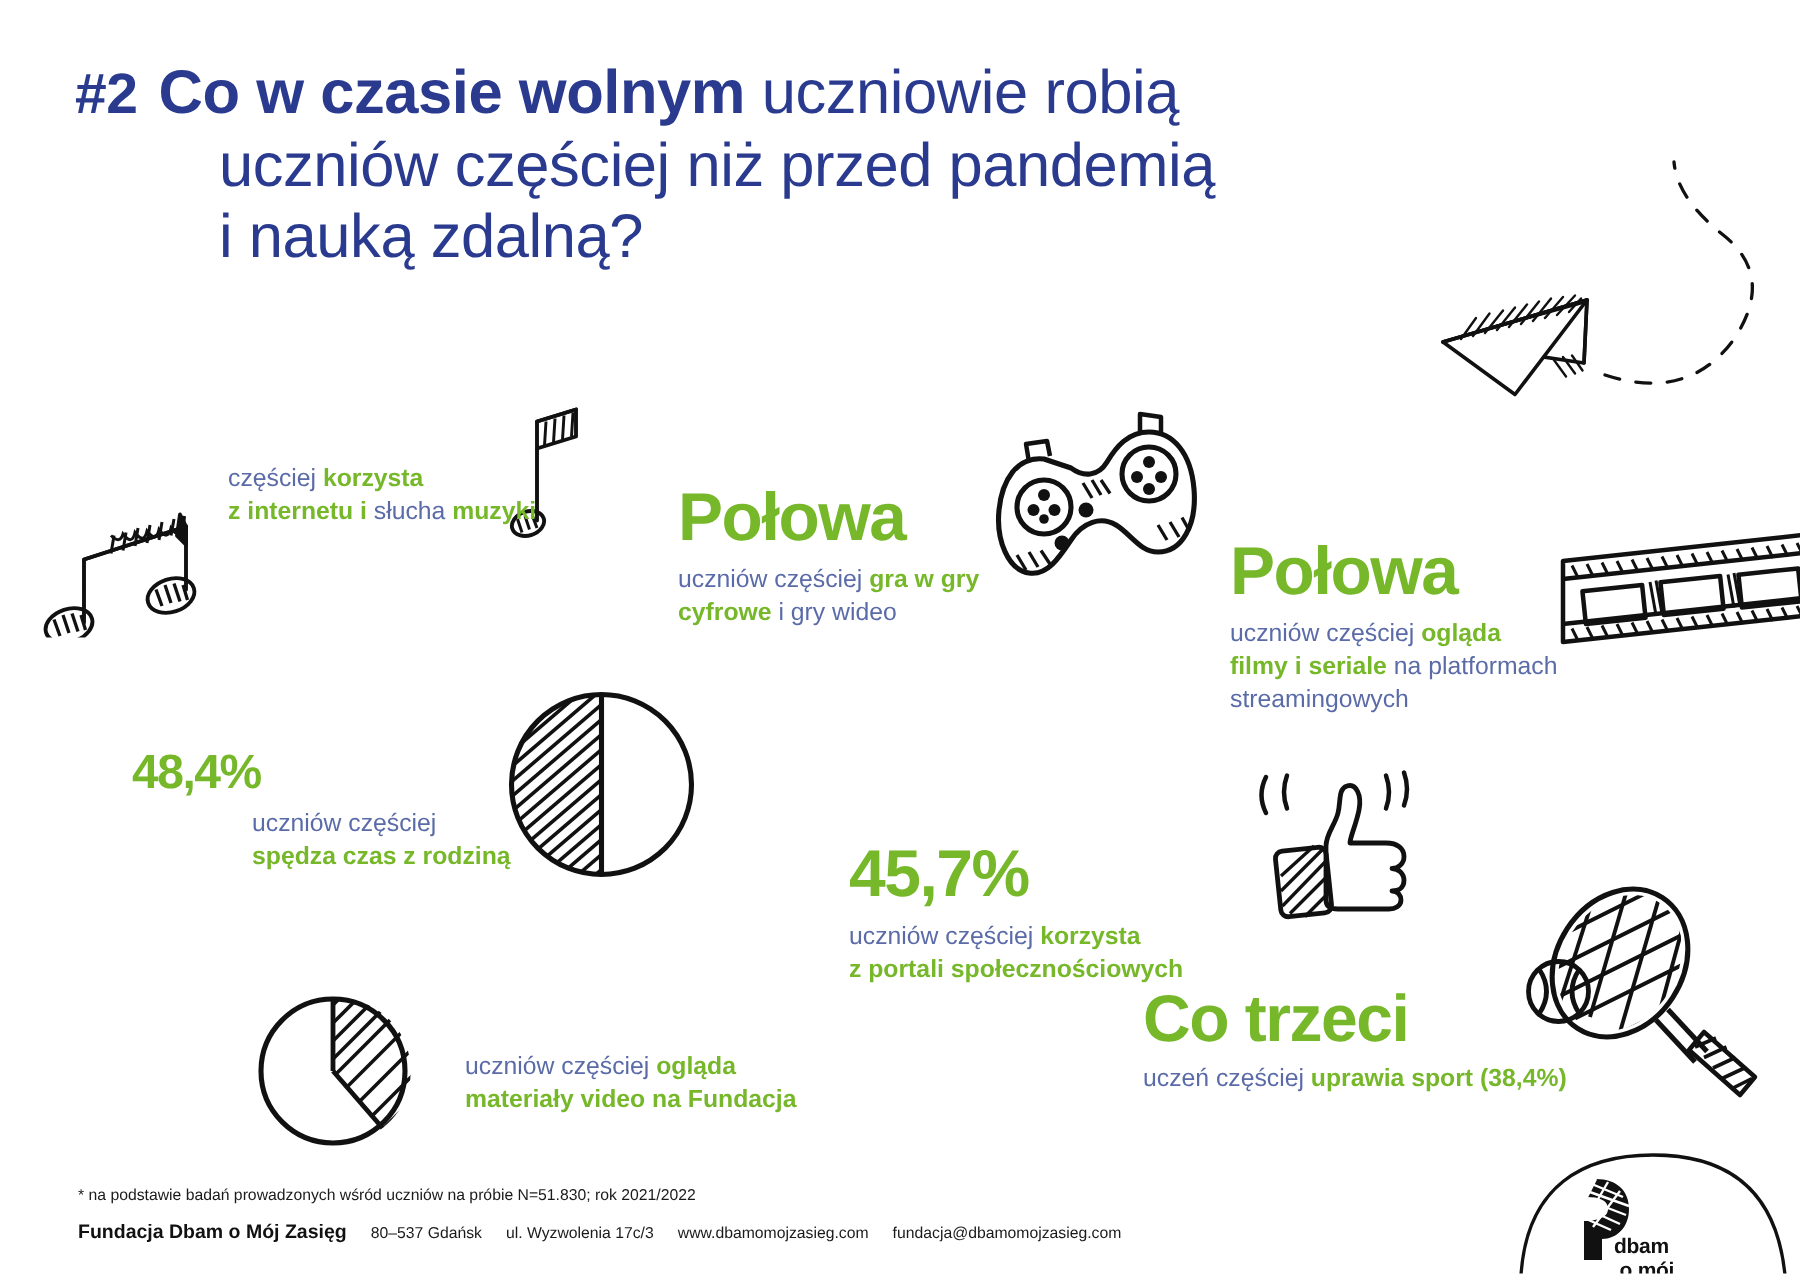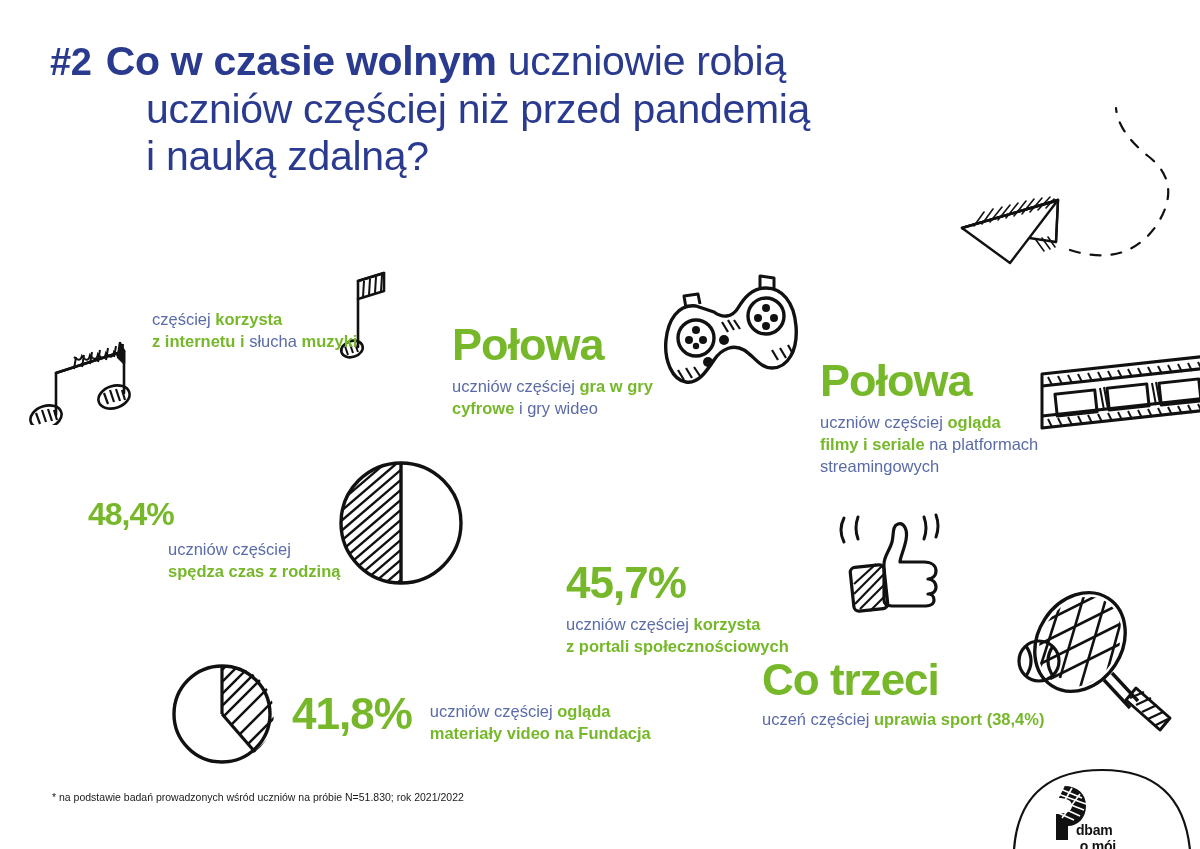--- a/index.html
+++ b/index.html
@@ -437,35 +437,41 @@
   </div>
 
   <div class="stat" id="stat-social">
     <div class="big">45,7%</div>
     <div class="desc">
       uczniów częściej <b>korzysta</b><br><b>z portali społecznościowych</b>
     </div>
   </div>
 
   <div class="stat" id="stat-youtube">
-    <div class="big">41,8%</div>
     <div class="desc">
       uczniów częściej <b>ogląda</b><br><b>materiały video na Fundacja</b>
     </div>
   </div>
 
   <div class="stat" id="stat-sport">
     <div class="big">Co trzeci</div>
     <div class="desc">
       uczeń częściej <b>uprawia sport (38,4%)</b>
     </div>
   </div>
 
   <div class="footer">
     <div class="foot-note">* na podstawie badań prowadzonych wśród uczniów na próbie N=51.830; rok 2021/2022</div>
+    <div class="foot-org">
+      <span class="name">Fundacja Dbam o Mój Zasięg</span>
+      <span class="bit">80–537 Gdańsk</span>
+      <span class="bit">ul. Wyzwolenia 17c/3</span>
+      <span class="bit">www.dbamomojzasieg.com</span>
+      <span class="bit">fundacja@dbamomojzasieg.com</span>
+    </div>
   </div>
 
   <div class="logo">
     <svg width="180" height="82" viewBox="0 0 180 82">
       <path d="M2 82 C6 22 44 2 90 2 C136 2 172 22 178 82" fill="none" stroke="#111" stroke-width="2.2"></path>
       <g>
         <path d="M52 18 C66 18 74 26 74 38 C74 50 66 58 56 58 L56 72 L44 72 L44 46 C52 46 60 44 60 38 C60 32 54 30 46 30 Z" fill="#111"></path>
         <g stroke="#fff" stroke-width="1.6">
           <path d="M46 20 L70 30"></path>
             <path d="M46 26 L74 36"></path>

